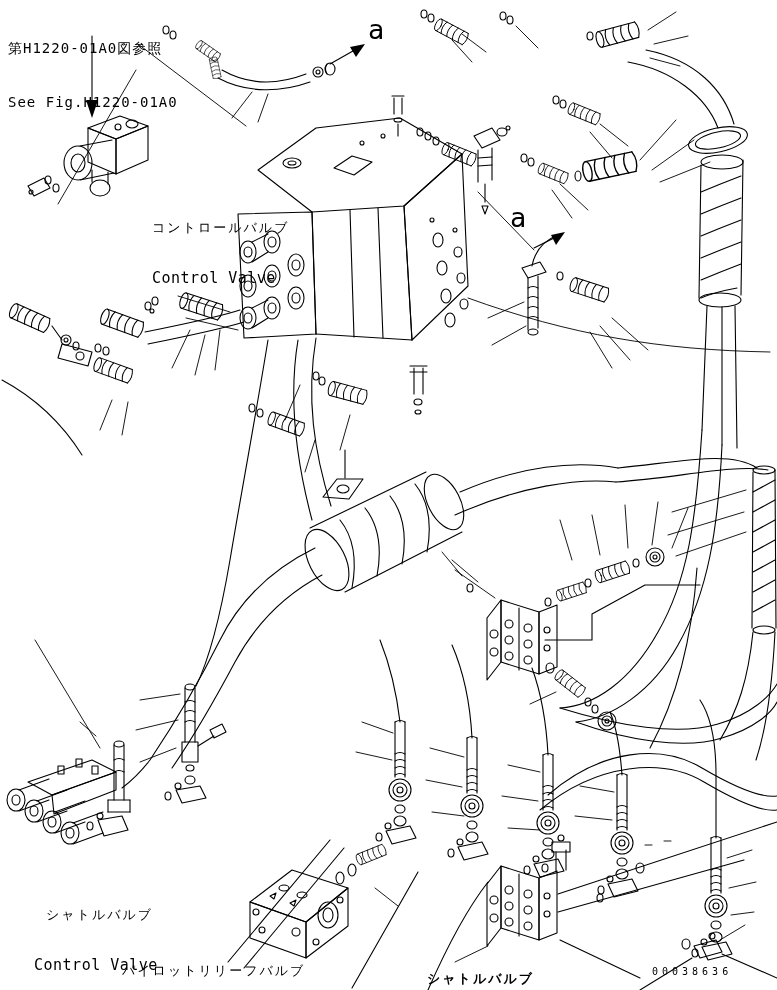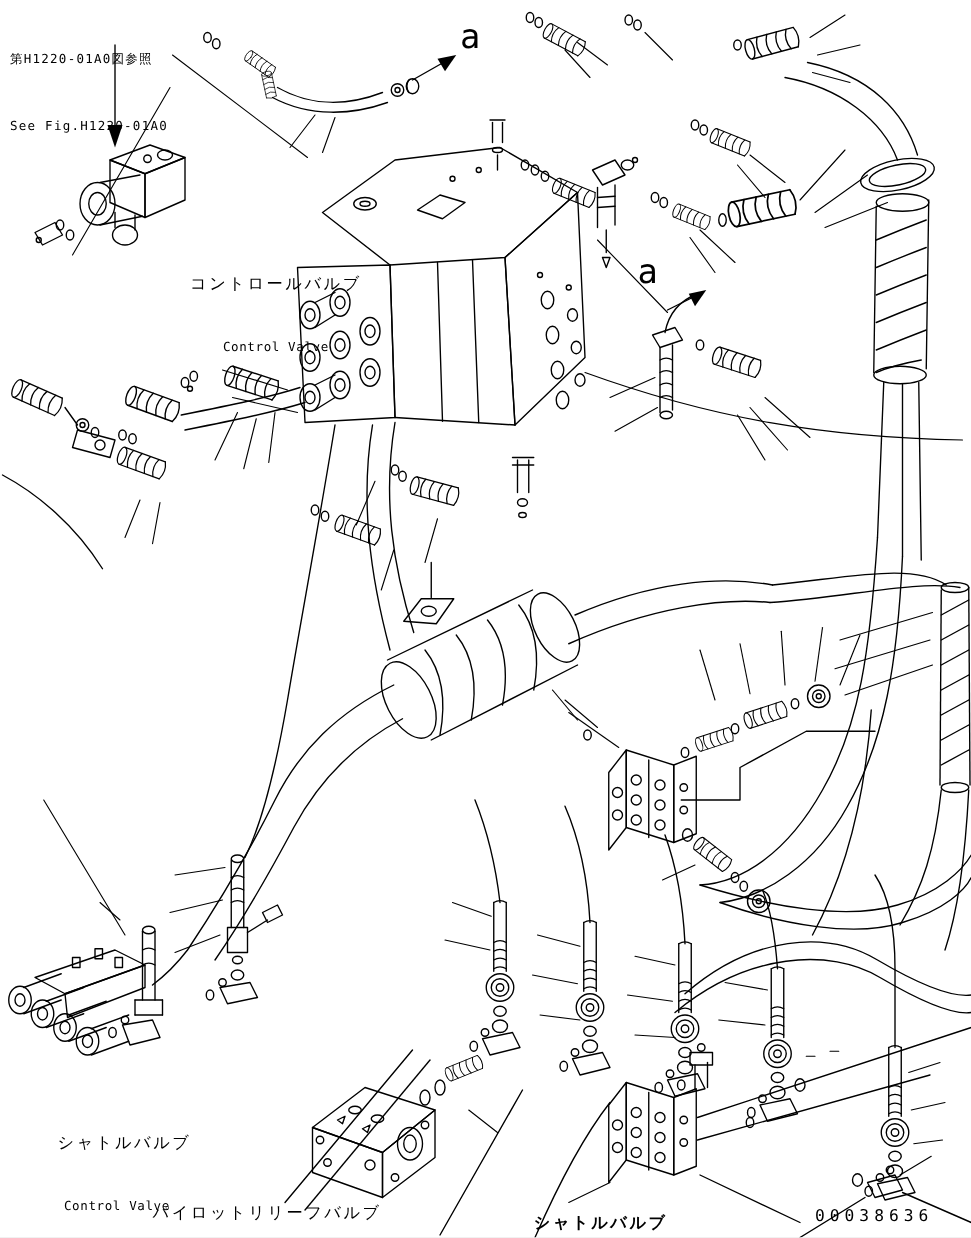--- a/index.html
+++ b/index.html
@@ -7,25 +7,25 @@
     position:relative;width:777px;height:990px;background:#ffffff;
     font-family:"DejaVu Sans Mono","Liberation Mono",monospace;
     color:#000;overflow:hidden;
   }
   .page svg{position:absolute;left:0;top:0;}
   svg *{stroke:#000;fill:none;stroke-width:1.1;stroke-linecap:round;stroke-linejoin:round;}
   svg .fill{fill:#000;stroke:none;}
   svg .thin{stroke-width:0.9;}
   .lbl{position:absolute;white-space:pre;line-height:17px;}
   .lbl .jp{display:block;font-size:13px;letter-spacing:2px;}
-  .lbl .en{display:block;font-size:10px;letter-spacing:0.5px;text-align:center;}
+  .lbl .en{display:block;font-size:15px;letter-spacing:0.5px;}
   .refnote{position:absolute;left:8px;top:2px;white-space:pre;}
-  .refnote span{display:block;font-size:10px;letter-spacing:1px;line-height:16px;}
+  .refnote span{display:block;font-size:14px;letter-spacing:1px;line-height:16px;}
   .marker{position:absolute;font-size:27px;font-weight:400;}
-  .partnum{position:absolute;left:652px;top:966px;font-size:13px;letter-spacing:4px;}
+  .partnum{position:absolute;left:652px;top:966px;font-size:10px;letter-spacing:4px;}
 </style>
 </head>
 <body>
 
 <div class="page">
 
 <svg width="777" height="990" viewBox="0 0 777 990">
   <defs>
 
     <g id="fit">

